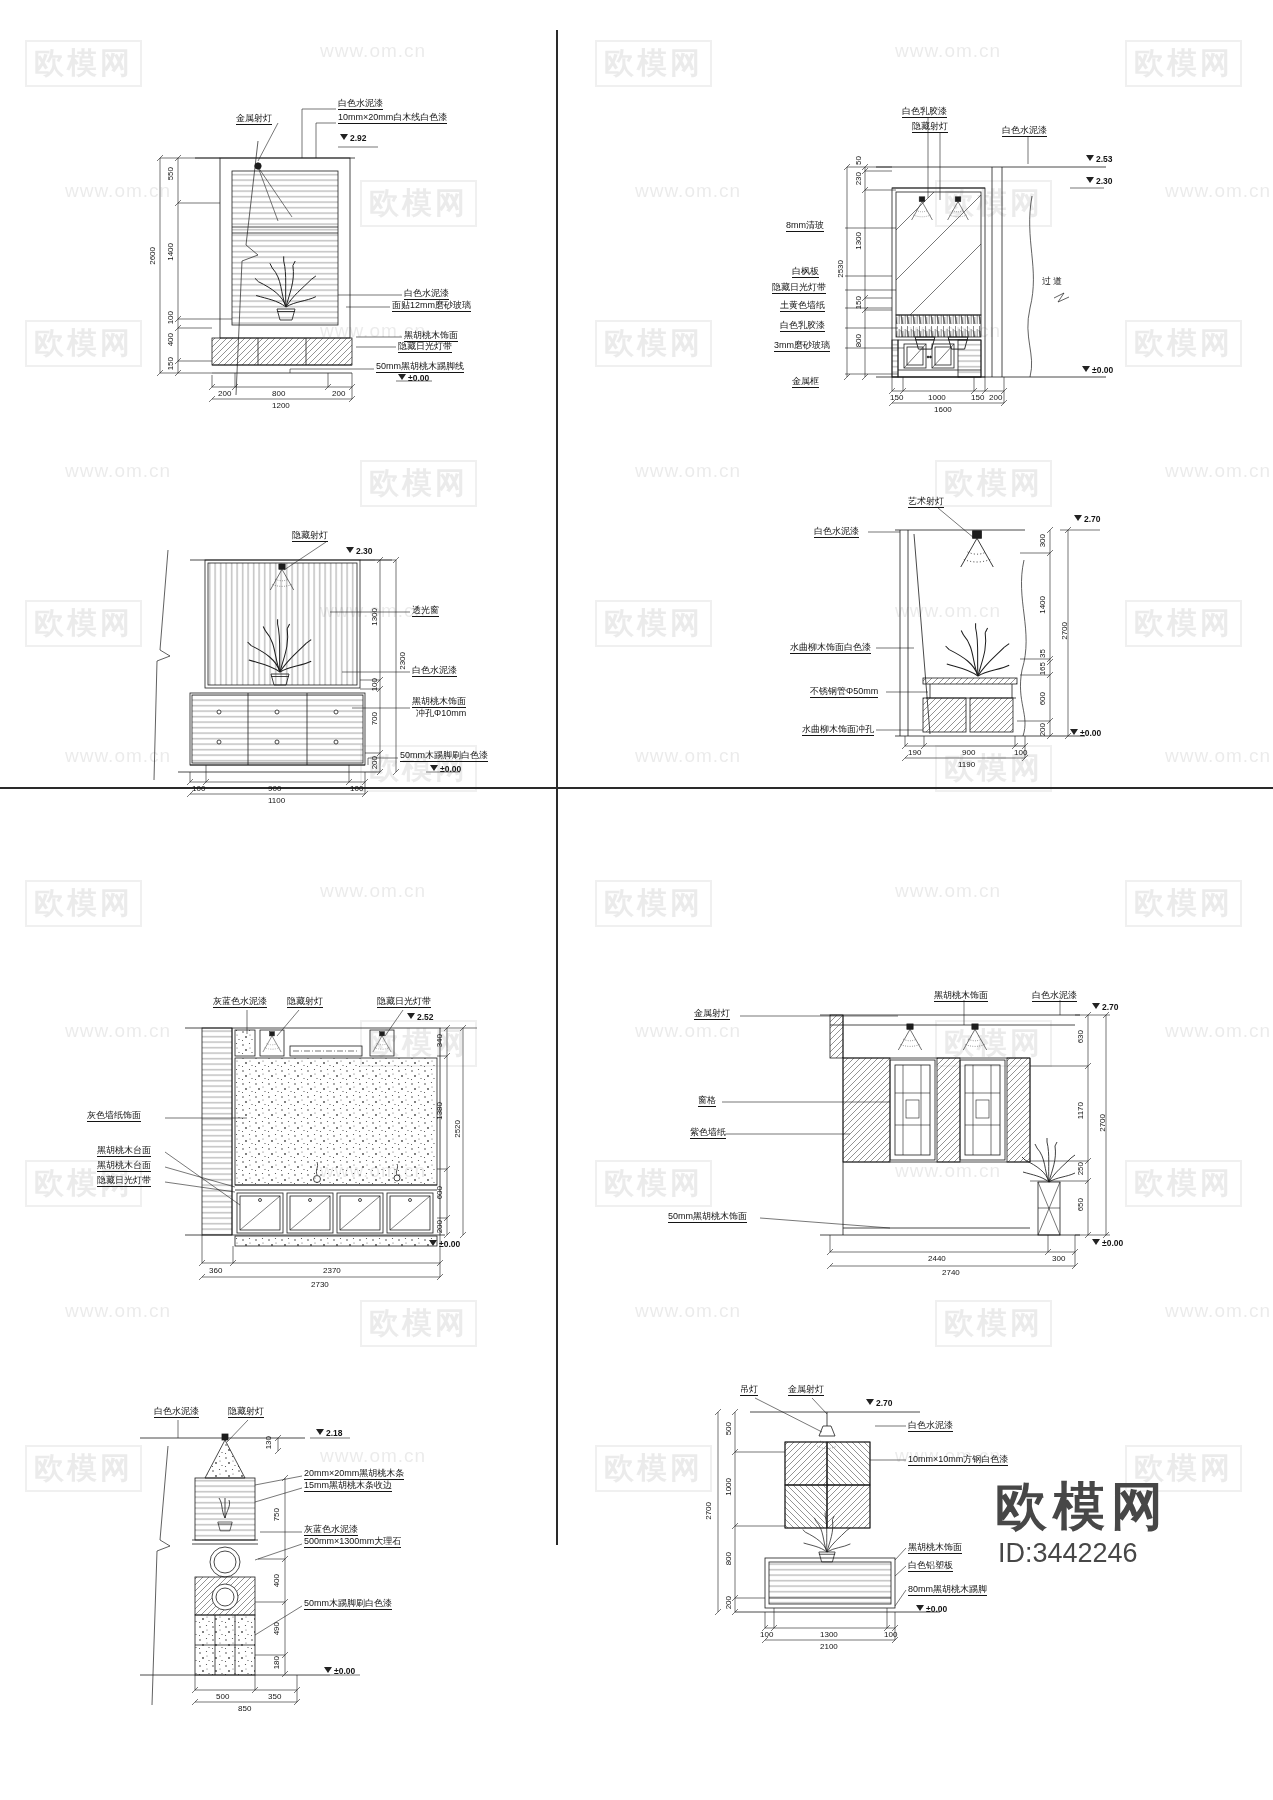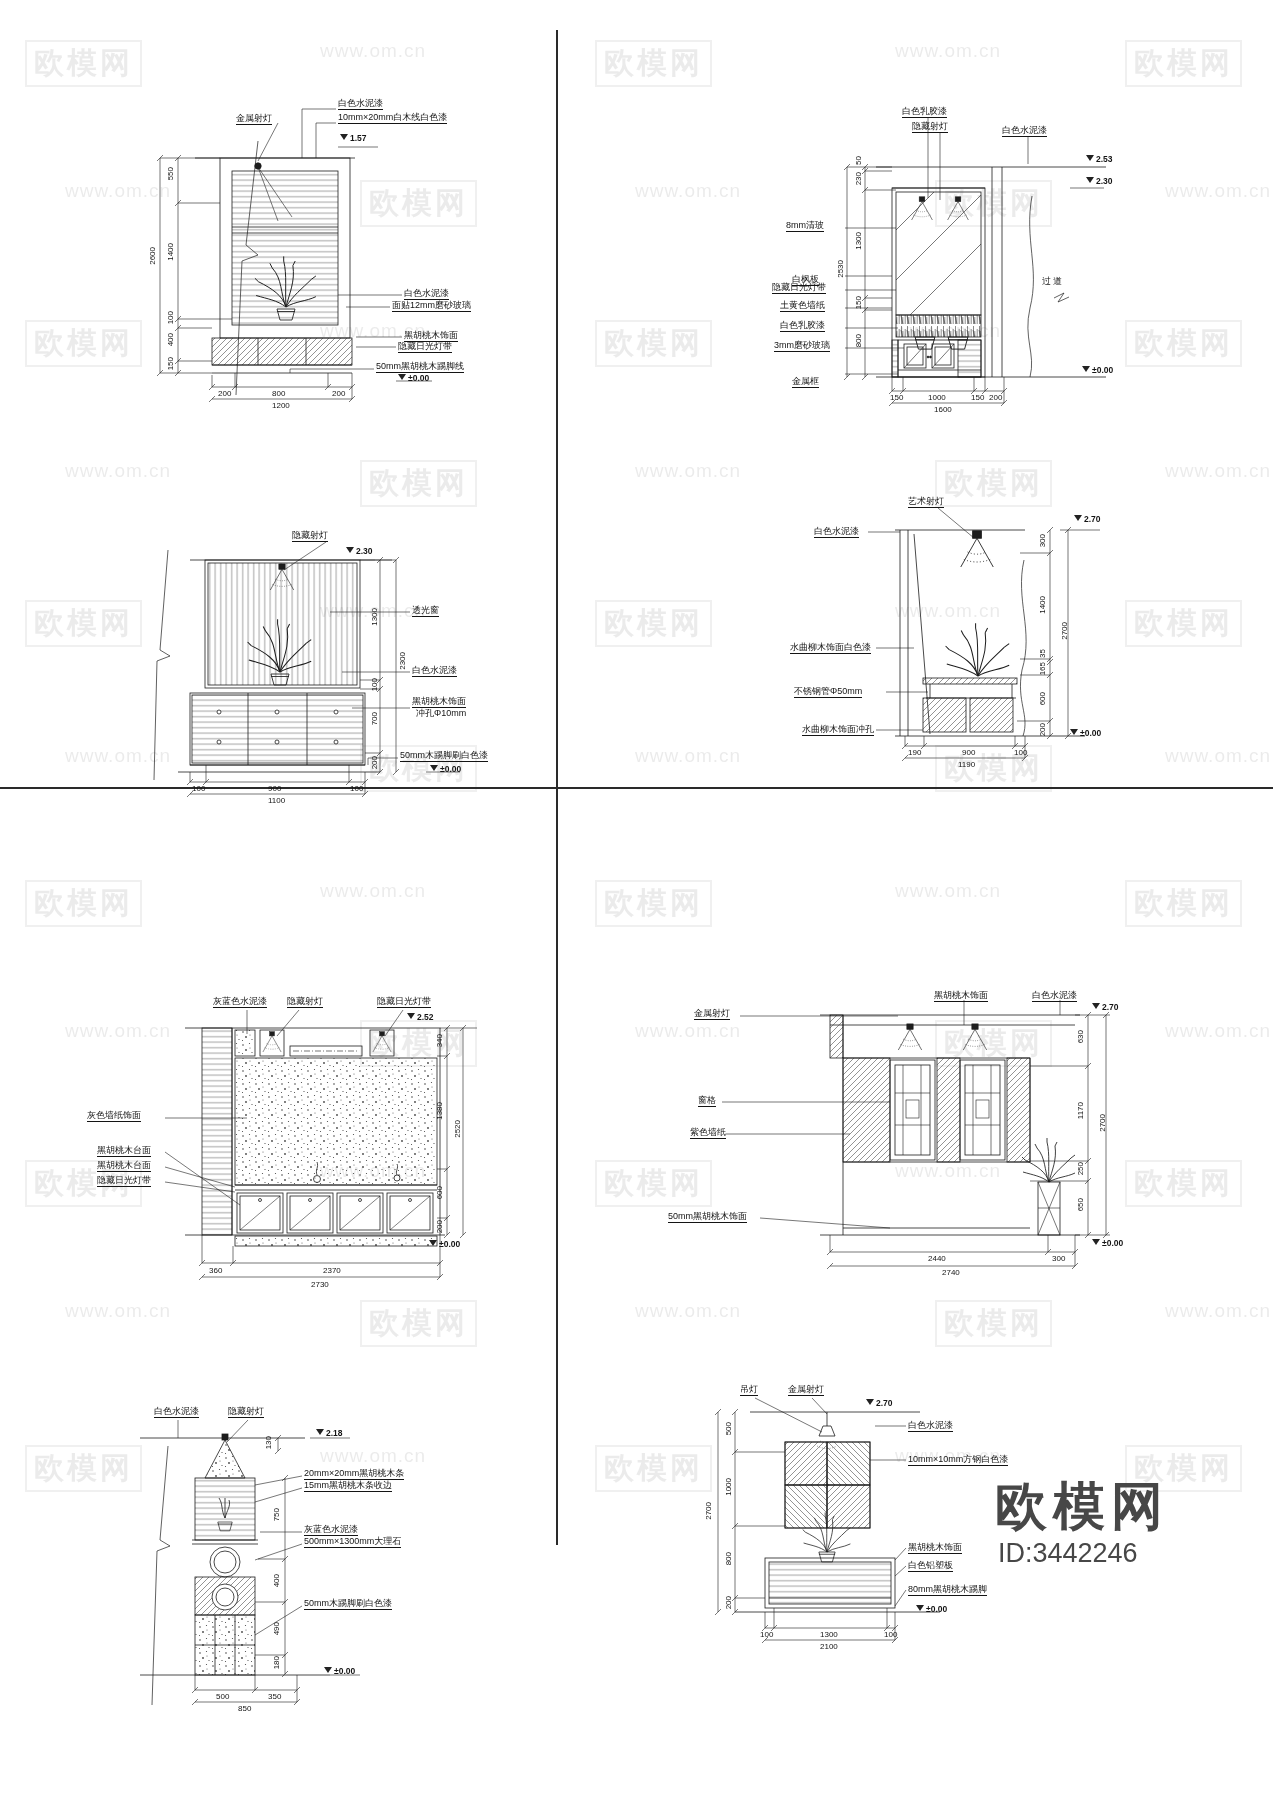--- a/index.html
+++ b/index.html
@@ -162,21 +162,21 @@
           <path d="M138,28 L118,66 M196,14 H162 L162,63 M196,28 H176 L176,63 M198,52 H238"></path>
           <path d="M262,200 H198 M250,212 H206 M262,242 H216 M256,252 H216 M234,274 H150 L150,278 M256,286 H292"></path>
         </g>
       </g>
     </svg>
     <span class="lbl ul" style="left:96px;top:18px">金属射灯</span>
     <span class="lbl ul" style="left:198px;top:3px">白色水泥漆</span>
     <span class="lbl ul" style="left:198px;top:17px">10mm×20mm白木线白色漆</span>
     <span class="elev" style="left:200px;top:38px">
         <i class="tri"></i>
-        <b>1.57</b>
+        <b>2.92</b>
       </span>
     <span class="lbl ul" style="left:264px;top:193px">白色水泥漆</span>
     <span class="lbl ul" style="left:252px;top:205px">面贴12mm磨砂玻璃</span>
     <span class="lbl ul" style="left:264px;top:235px">黑胡桃木饰面</span>
     <span class="lbl ul" style="left:258px;top:246px">隐藏日光灯带</span>
     <span class="lbl ul" style="left:236px;top:266px">50mm黑胡桃木踢脚线</span>
     <span class="elev" style="left:258px;top:278px">
         <i class="tri"></i>
         <b>±0.00</b>
       </span>
@@ -229,21 +229,21 @@
           <path d="M252,277 V291 M263,277 V291 M334,277 V291 M345,277 V291 M364,277 V303"></path>
           <path d="M205,128 H256 M205,176 H252 M205,190 H256 M205,208 H252 M205,228 H258 M205,248 H264 M205,274 H258"></path>
           <path d="M288,18 V98 M300,32 V100 M388,36 V64"></path>
         </g>
       </g>
     </svg>
     <span class="lbl ul" style="left:262px;top:6px">白色乳胶漆</span>
     <span class="lbl ul" style="left:272px;top:21px">隐藏射灯</span>
     <span class="lbl ul" style="left:362px;top:25px">白色水泥漆</span>
     <span class="lbl ul" style="left:146px;top:120px">8mm清玻</span>
-    <span class="lbl ul" style="left:152px;top:174px">白枫板</span>
+    <span class="lbl ul" style="left:152px;top:166px">白枫板</span>
     <span class="lbl ul" style="left:132px;top:182px">隐藏日光灯带</span>
     <span class="lbl ul" style="left:140px;top:200px">土黄色墙纸</span>
     <span class="lbl ul" style="left:140px;top:220px">白色乳胶漆</span>
     <span class="lbl ul" style="left:134px;top:240px">3mm磨砂玻璃</span>
     <span class="lbl ul" style="left:152px;top:276px">金属框</span>
     <span class="lbl" style="left:402px;top:176px;letter-spacing:2px">过道</span>
     <span class="elev" style="left:446px;top:54px">
         <i class="tri"></i>
         <b>2.53</b>
       </span>
@@ -346,21 +346,21 @@
           <path d="M215,306 H335 M215,318 H335"></path>
           <path d="M212,309 L218,303 M231,309 L237,303 M322,309 L328,303 M332,309 L338,303 M212,321 L218,315 M332,321 L338,315"></path>
           <path d="M215,296 V306 M234,296 V306 M325,296 V306 M335,296 V318"></path>
           <path d="M248,68 L284,98 M178,92 H210 M186,208 L224,208 M196,252 H238 M186,290 H233"></path>
         </g>
       </g>
     </svg>
     <span class="lbl ul" style="left:218px;top:56px">艺术射灯</span>
     <span class="lbl ul" style="left:124px;top:86px">白色水泥漆</span>
     <span class="lbl ul" style="left:100px;top:202px">水曲柳木饰面白色漆</span>
-    <span class="lbl ul" style="left:104px;top:246px">不锈钢管Φ50mm</span>
+    <span class="lbl ul" style="left:120px;top:246px">不锈钢管Φ50mm</span>
     <span class="lbl ul" style="left:112px;top:284px">水曲柳木饰面冲孔</span>
     <span class="elev" style="left:384px;top:74px">
         <i class="tri"></i>
         <b>2.70</b>
       </span>
     <span class="elev" style="left:380px;top:288px">
         <i class="tri"></i>
         <b>±0.00</b>
       </span>
     <span class="vdim" style="left:348px;top:94px">300</span>

